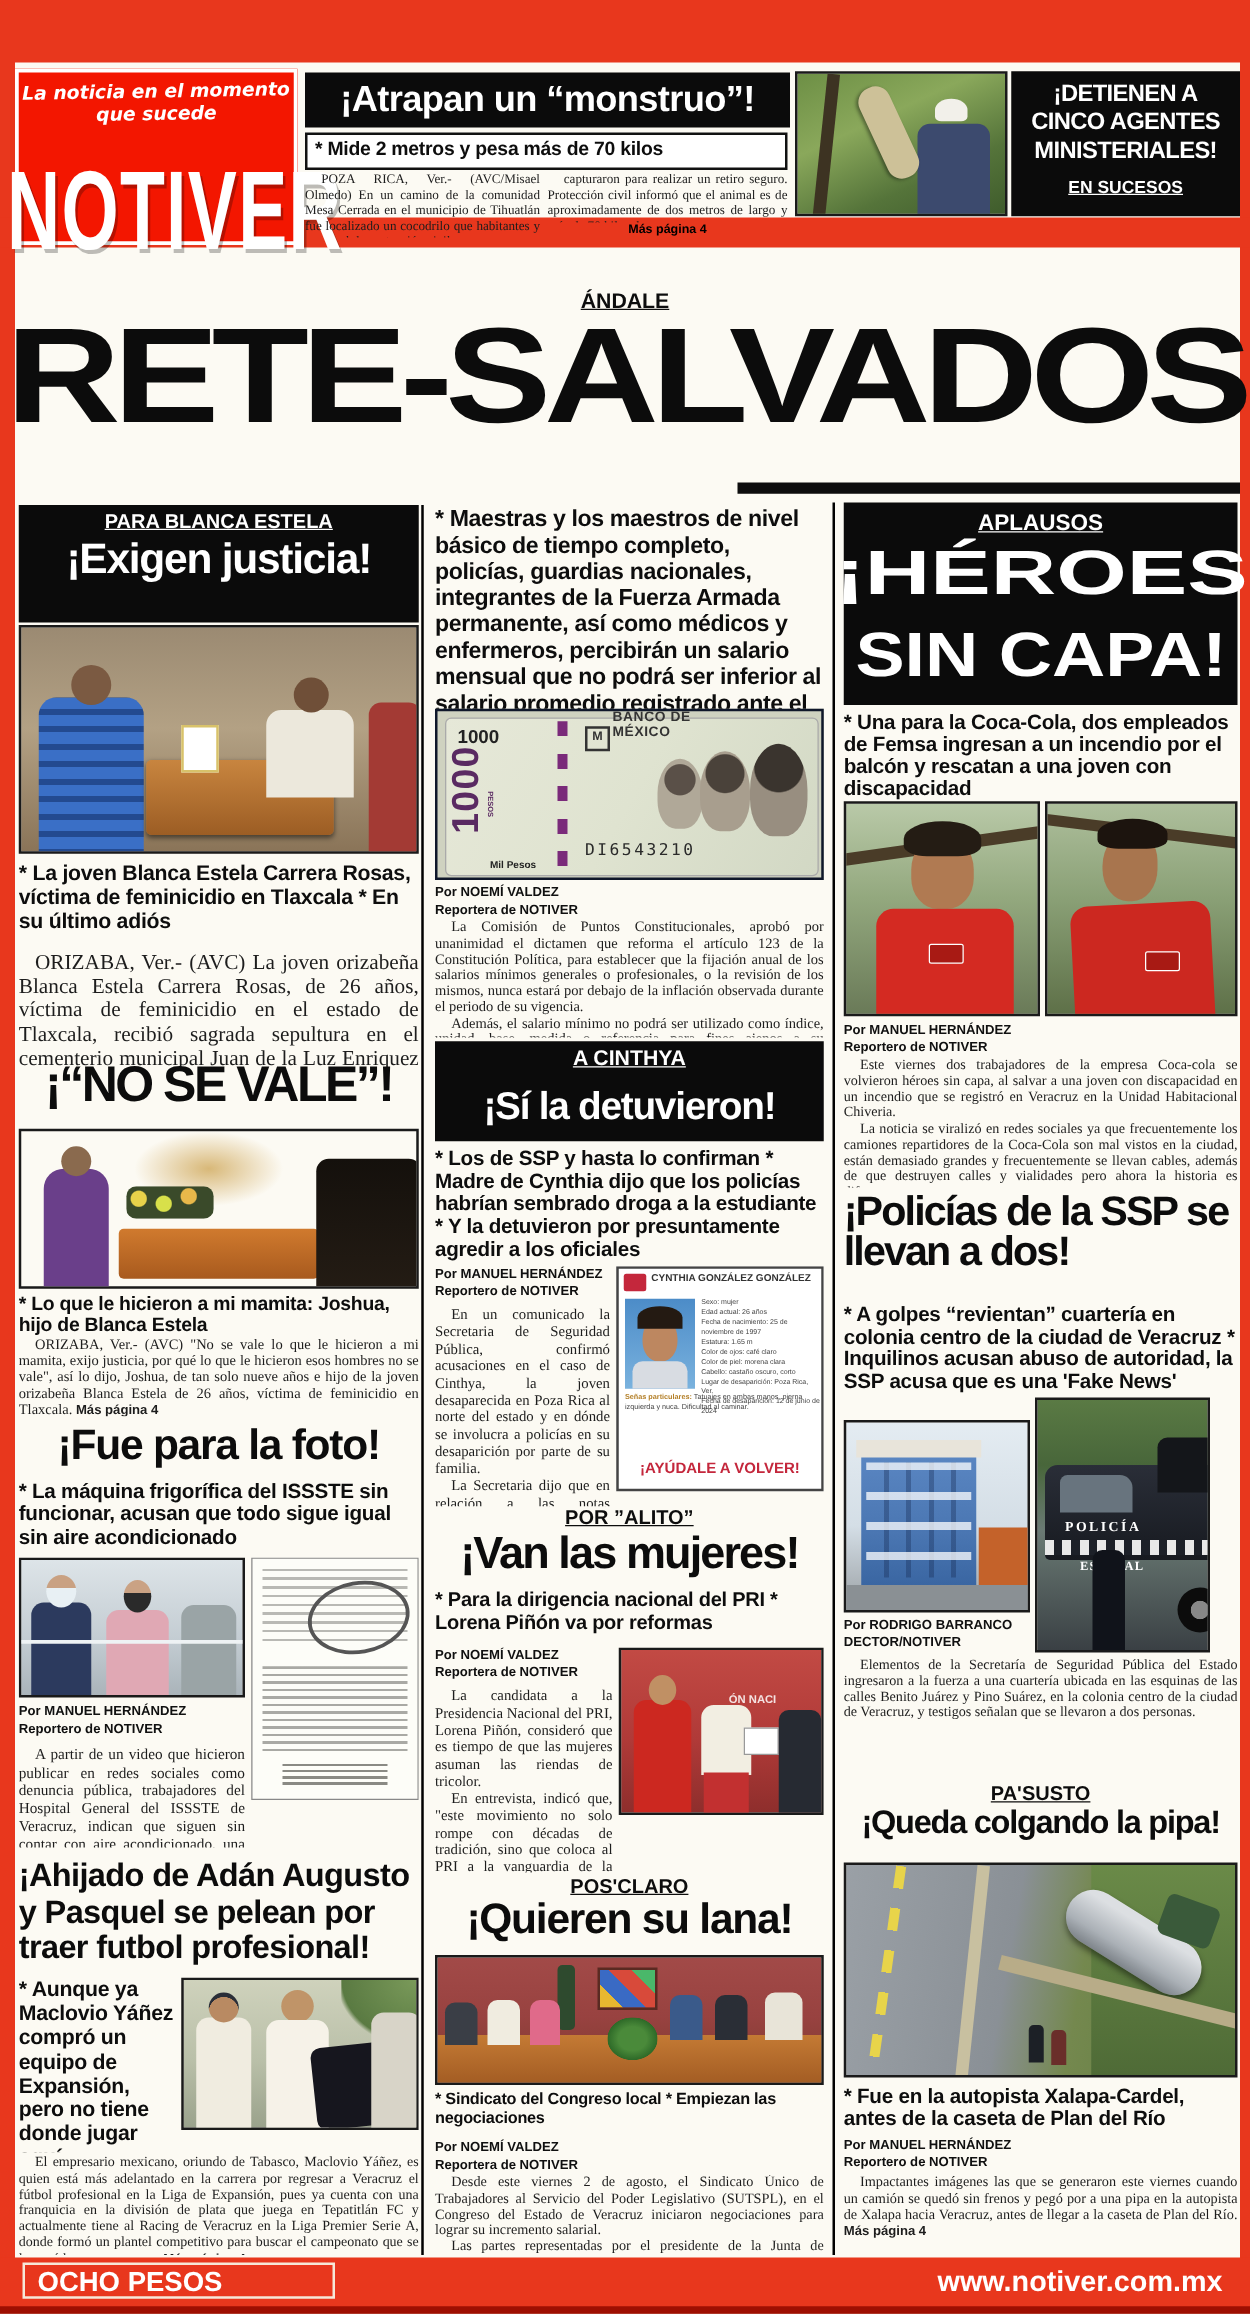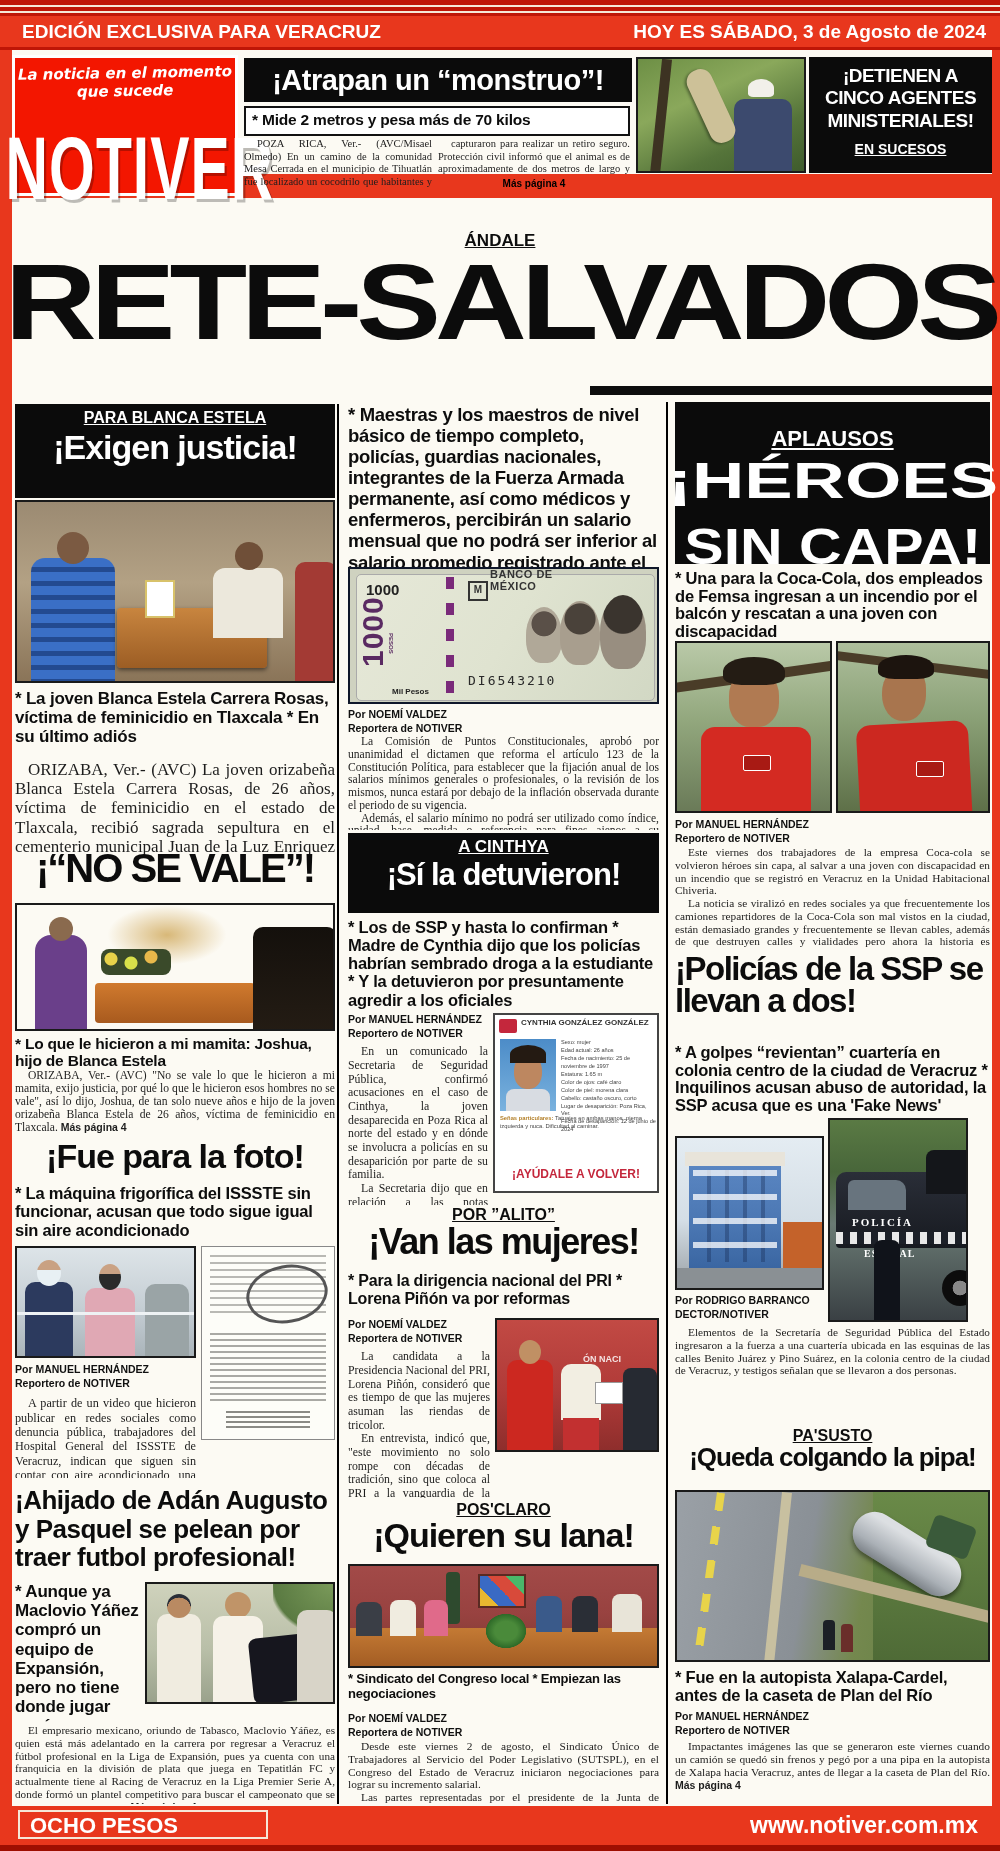--- a/index.html
+++ b/index.html
@@ -21,28 +21,20 @@
   .photo{position:absolute;overflow:hidden;border:2px solid #1a1a1a;box-sizing:border-box;}
   .ph{position:absolute;}
   .wide{display:inline-block;transform-origin:center top;}
   .prel{white-space:pre-line;}
 </style>
 </head>
 <body>
 
 <div class="page">
 
-  <div class="abs" style="left:0;top:0;width:1000px;height:50px;background:#bf1607;">
-    <div class="abs" style="left:0;top:5px;width:1000px;height:2px;background:#f6e8d8;"></div>
-    <div class="abs" style="left:0;top:11px;width:1000px;height:2px;background:#f6e8d8;"></div>
-    <div class="abs" style="left:0;top:16px;width:1000px;height:31px;background:#e8371d;">
-      <span class="abs" style="left:22px;top:5px;font-weight:700;font-size:19px;color:#fff;">EDICIÓN EXCLUSIVA PARA VERACRUZ</span>
-      <span class="abs" style="right:14px;top:5px;font-weight:700;font-size:19px;color:#fff;">HOY ES SÁBADO, 3 de Agosto de 2024</span>
-    </div>
-  </div>
 
   <div class="abs white" style="left:12px;top:50px;width:980px;height:1758px;"></div>
   <div class="abs" style="left:0;top:174px;width:1000px;height:24px;background:#e8371d;"></div>
 
   <div class="abs" style="left:12px;top:55px;width:226px;height:141px;background:#f31600;box-shadow:inset 0 0 0 3px #fff, inset 0 0 0 6px #f31600;text-align:center;">
     <div style="margin-top:9px;font:italic 700 15px 'DejaVu Sans',sans-serif;color:#fff;transform:rotate(-1deg);">La noticia en el momento que sucede</div>
     <div style="margin-top:16px;">
       <span class="wide" style="font-weight:900;font-size:56px;color:#fff;letter-spacing:1px;transform:scale(1.05,1.6);text-shadow:2px 2px 0 rgba(0,0,0,.25);">NOTIVER</span>
     </div>
   </div>
@@ -203,21 +195,21 @@
     <div>Por NOEMÍ VALDEZ</div>
       <div>Reportera de NOTIVER</div>
   </div>
   <div class="abs body" style="left:348px;top:736px;width:311px;height:94px;font-size:11.6px;line-height:1.1;">
     <p>La Comisión de Puntos Constitucionales, aprobó por unanimidad el dictamen que reforma el artículo 123 de la Constitución Política, para establecer que la fijación anual de los salarios mínimos generales o profesionales, o la revisión de los mismos, nunca estará por debajo de la inflación observada durante el periodo de su vigencia.</p>
     <p><span>Además, el salario mínimo no podrá ser utilizado como índice, unidad, base, medida o referencia para fines ajenos a su naturaleza.</span> </p>
   </div>
 
   <div class="abs blackbox" style="left:348px;top:833px;width:311px;height:80px;">
     <div class="kick" style="font-size:17px;padding-top:4px;">A CINTHYA</div>
-    <div class="hl" style="color:#fff;font-size:31px;letter-spacing:-1px;margin-top:2px;">¡Sí la detuvieron!</div>
+    <div class="hl" style="color:#fff;font-size:31px;letter-spacing:-1px;margin-top:12px;">¡Sí la detuvieron!</div>
   </div>
   <div class="abs sub" style="left:348px;top:918px;width:311px;height:92px;font-size:16.5px;line-height:1.1;">
     <span>* Los de SSP y hasta lo confirman * Madre de Cynthia dijo que los policías habrían sembrado droga a la estudiante * Y la detuvieron por presuntamente agredir a los oficiales</span>
   </div>
 
   <div class="abs" style="left:348px;top:1013px;width:311px;height:192px;overflow:hidden;">
     <div style="float:right;width:166px;height:180px;margin-left:5px;background:#fff;border:2px solid #444;box-sizing:border-box;position:relative;font-family:'Liberation Sans',sans-serif;">
       <div class="ph" style="left:4px;top:4px;width:18px;height:14px;background:#c4273c;border-radius:2px;"></div>
       <div class="ph" style="left:26px;top:4px;width:136px;font-weight:700;font-size:8px;line-height:1.1;color:#333;">CYNTHIA GONZÁLEZ GONZÁLEZ</div>
       <div class="ph" style="left:5px;top:24px;width:56px;height:72px;background:linear-gradient(180deg,#4c8cc8,#7ab2de);overflow:hidden;">
@@ -302,21 +294,21 @@
   <div class="abs byline" style="left:348px;top:1712px;">
     <div>Por NOEMÍ VALDEZ</div>
       <div>Reportera de NOTIVER</div>
   </div>
   <div class="abs body" style="left:348px;top:1740px;width:311px;height:64px;font-size:11.4px;line-height:1.12;">
     <p>Desde este viernes 2 de agosto, el Sindicato Único de Trabajadores al Servicio del Poder Legislativo (SUTSPL), en el Congreso del Estado de Veracruz iniciaron negociaciones para lograr su incremento salarial.</p>
     <p><span>Las partes representadas por el presidente de la Junta de Coordinación Política (Jucopo), Juan Javier Gómez Cazarín</span> <span class="more">Más página 4</span></p>
   </div>
 
   <div class="abs blackbox" style="left:675px;top:402px;width:315px;height:162px;">
-    <div class="kick" style="font-size:22px;padding-top:24px;text-decoration:underline;">APLAUSOS</div>
+    <div class="kick" style="font-size:18px;padding-top:6px;text-decoration:underline;">APLAUSOS</div>
     <div style="margin-top:4px;">
       <span class="wide hl" style="color:#fff;font-size:50px;transform:scaleX(1.45);">¡HÉROES</span>
     </div>
     <div style="margin-top:16px;">
       <span class="wide hl" style="color:#fff;font-size:50px;transform:scaleX(1.18);">SIN CAPA!</span>
     </div>
   </div>
 
   <div class="abs sub" style="left:675px;top:570px;width:315px;height:68px;font-size:16.5px;line-height:1.07;">
     <span>* Una para la Coca-Cola, dos empleados de Femsa ingresan a un incendio por el balcón y rescatan a una joven con discapacidad</span>

